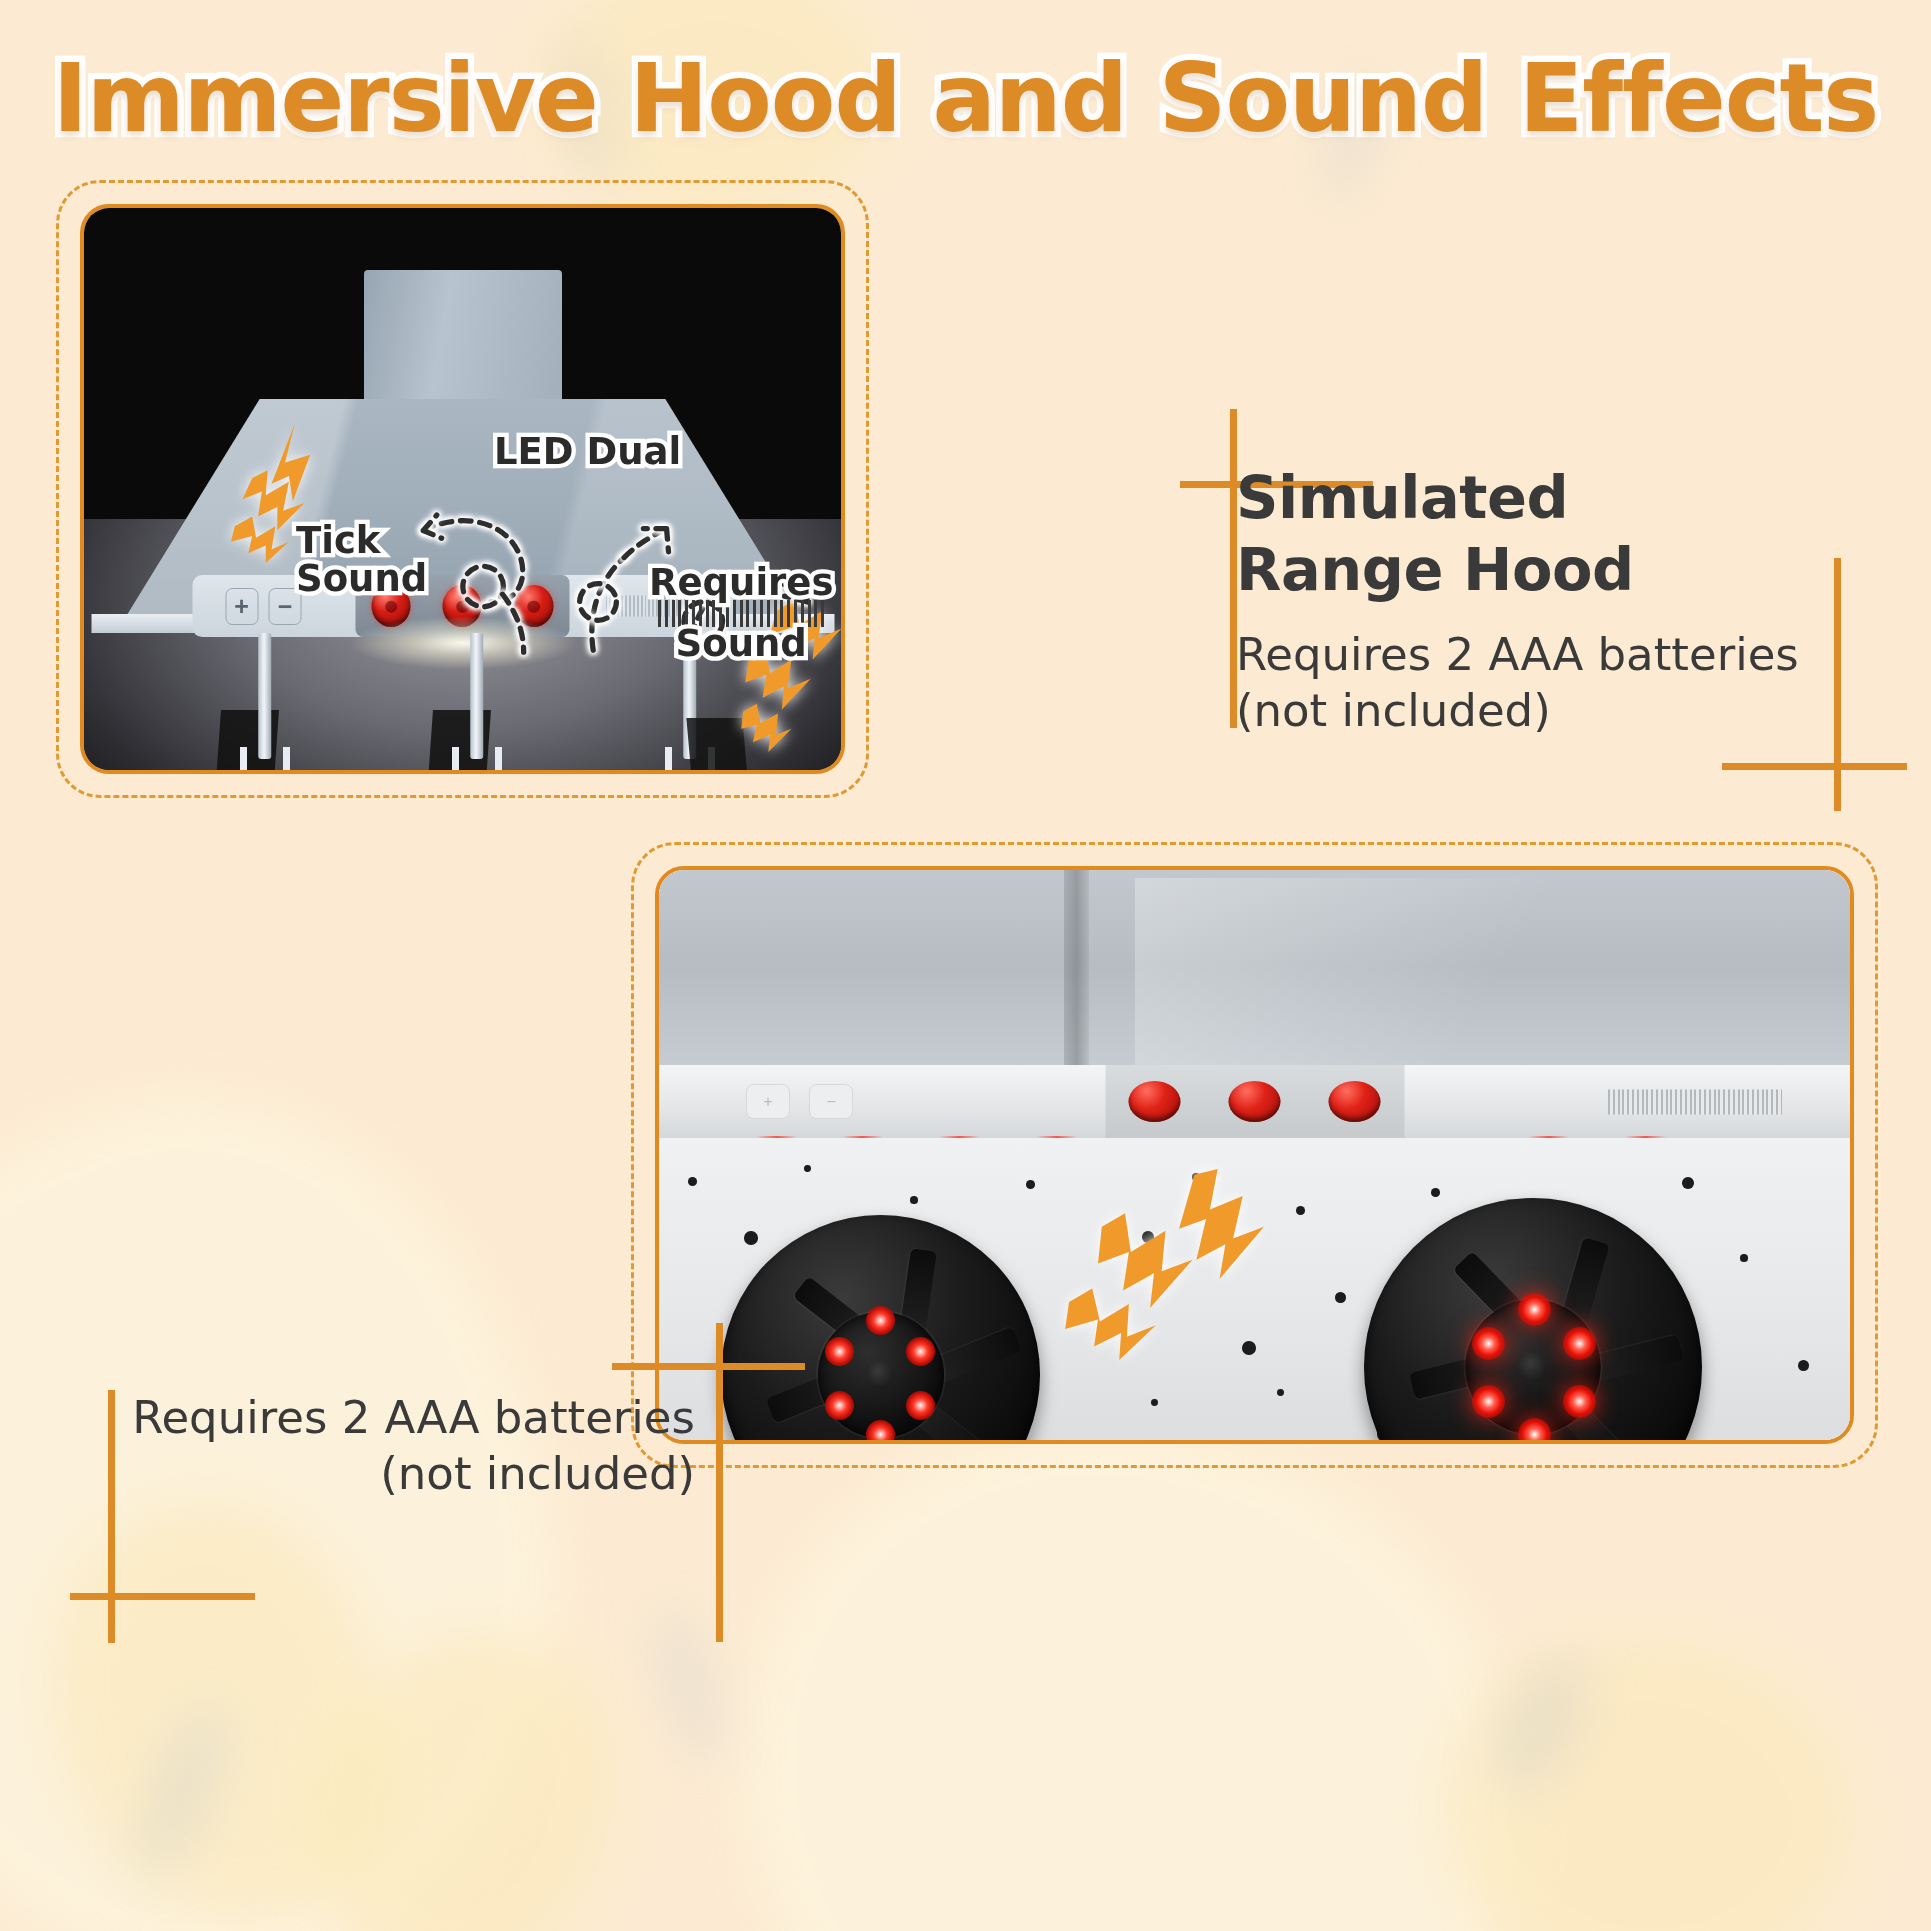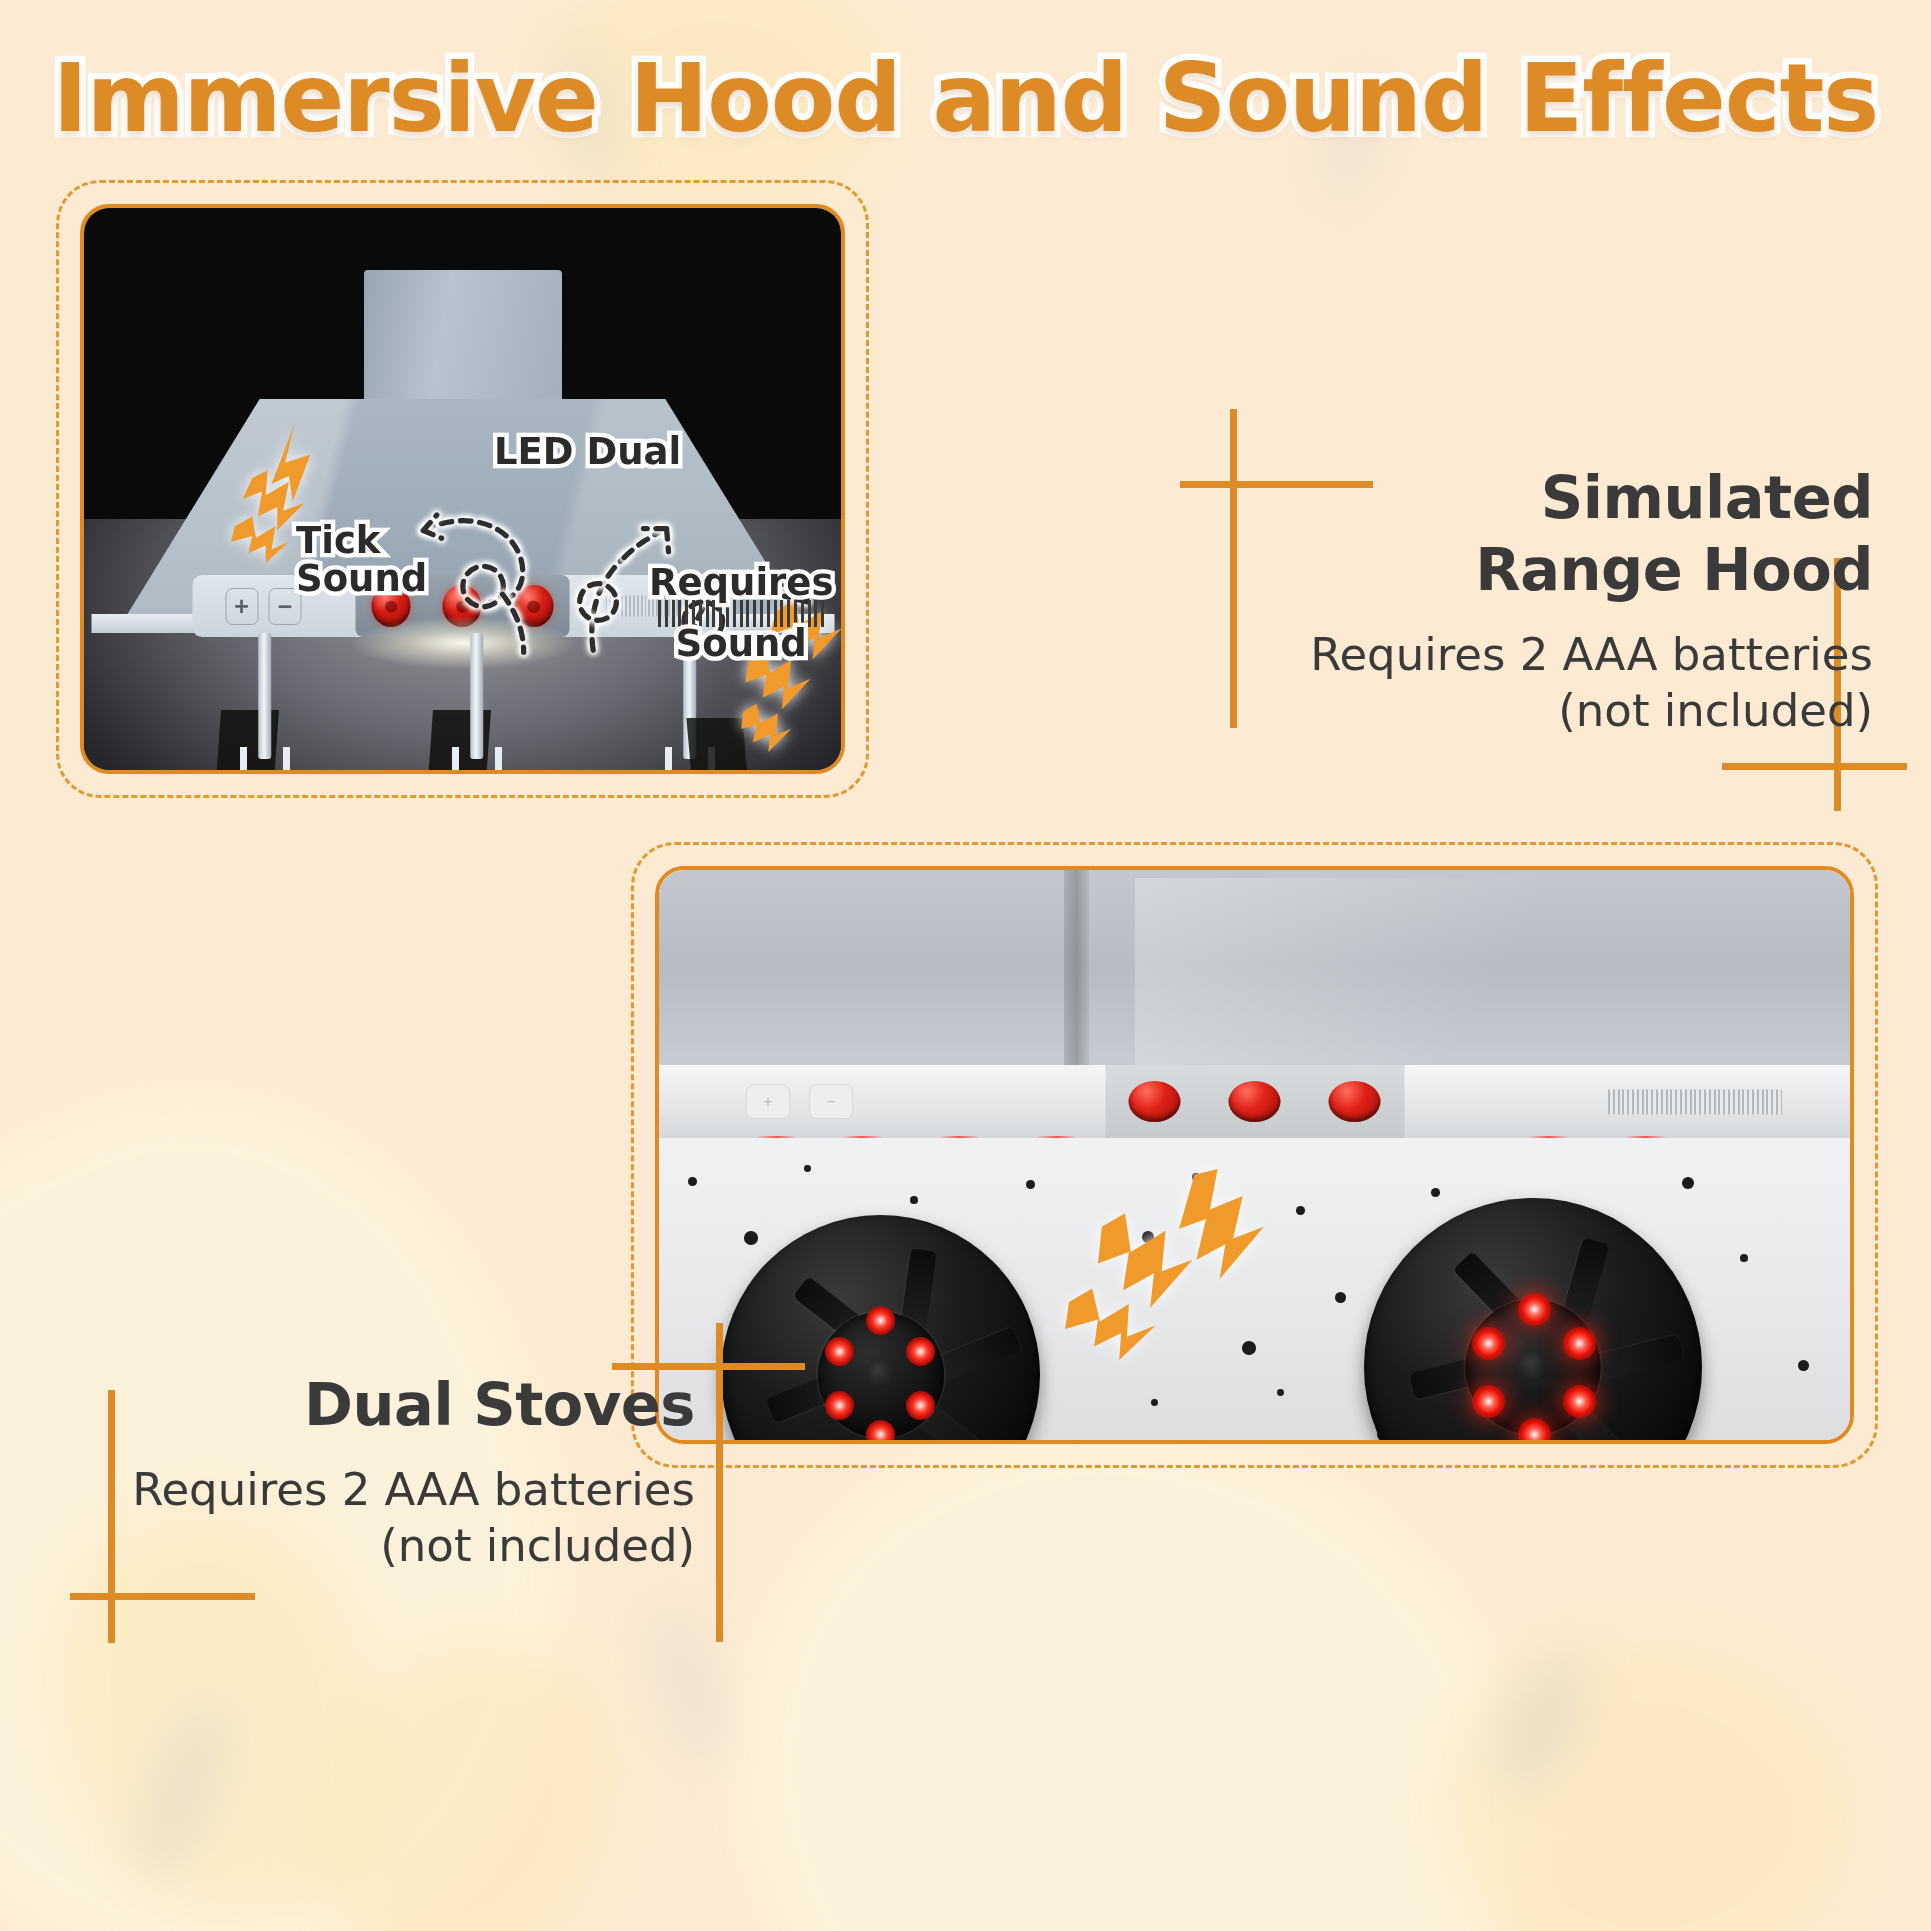--- a/index.html
+++ b/index.html
@@ -295,21 +295,21 @@
   }
   .callout .sub {
     font-family: "DejaVu Sans", sans-serif;
     font-weight: 400;
     font-size: 45px;
     color: #3a3a3a;
     line-height: 1.24;
     margin-top: 21px;
     white-space: pre-line;
   }
-  #callout-hood  { left: 1236px; top: 462px;  width: 637px; text-align:right; }
+  #callout-hood  { left: 1236px; top: 462px;  width: 637px; text-align:left; }
   #callout-stove { left: 58px;   top: 1369px; width: 637px; text-align:right; }
 
   
   .brk { position:absolute; background:#DD8B26; z-index:5; }
   .brk.v { width: 6.8px; }
   .brk.h { height: 6.8px; }
 </style>
 </head>
 <body>
 
@@ -536,17 +536,16 @@
   <div class="sub">Requires 2 AAA batteries
 (not included)</div>
 </div>
 
 <div class="brk v" style="left:716px; top:1323px; height:319px;"></div>
 <div class="brk h" style="left:612px; top:1363px; width:193px;"></div>
 <div class="brk v" style="left:108px; top:1390px; height:253px;"></div>
 <div class="brk h" style="left:70px;  top:1593px; width:185px;"></div>
 
 <div class="callout" id="callout-stove">
-  <div class="head">Dual Stoves</div>
   <div class="sub">Requires 2 AAA batteries
 (not included)</div>
 </div>
 
 
 </body></html>

